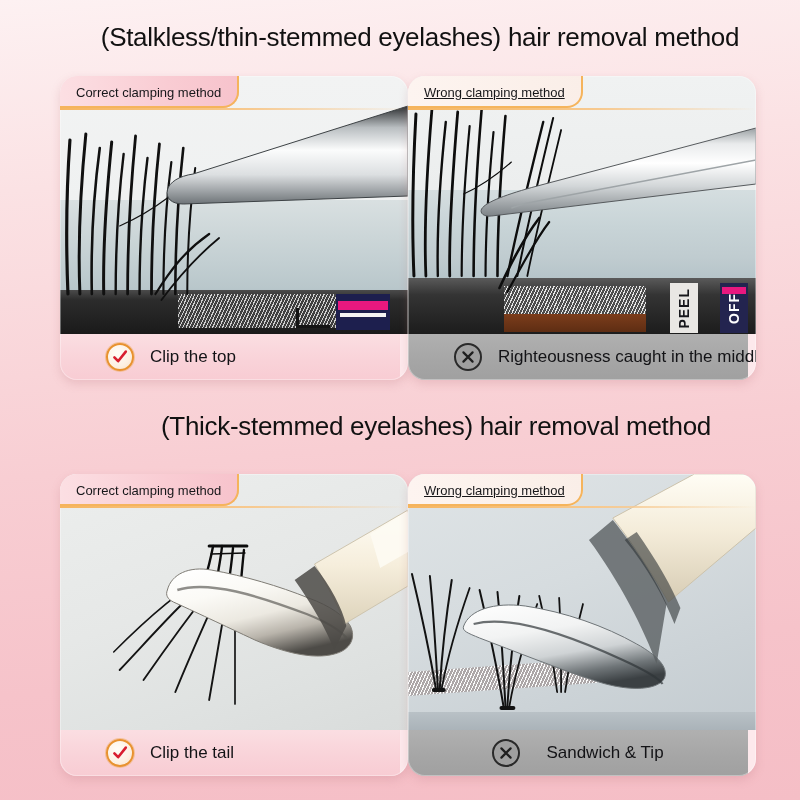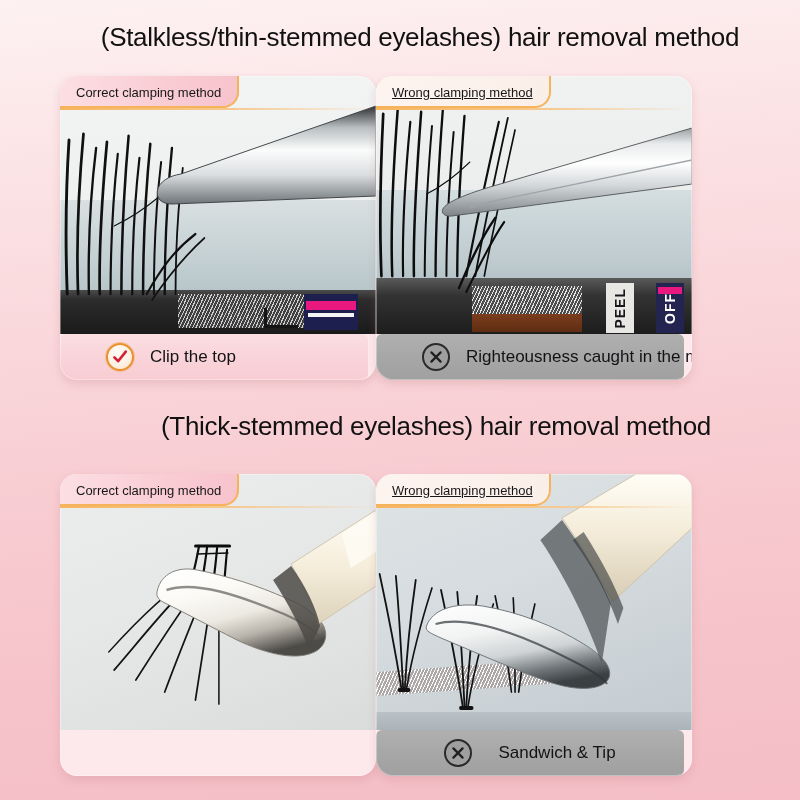--- a/index.html
+++ b/index.html
@@ -32,21 +32,21 @@
     letter-spacing: -0.3px;
     white-space: nowrap;
   }
   #title-top { position: absolute; top: 22px; left: 0; }
   #title-mid { position: absolute; top: 411px; left: 16px; }
 
   
   .row {
     position: absolute;
     left: 40px;
-    width: 632px;
+    width: 696px;
     display: flex;
     justify-content: space-between;
   }
   #row-top { top: 76px; }
   #row-bottom { top: 474px; }
 
   .card {
     width: 350px;
     border-radius: 17px;
     overflow: hidden;
@@ -224,21 +224,20 @@
 
   
   .caption {
     position: absolute;
     left: 0; right: 8px; bottom: 0;
     height: 46px;
     display: flex;
     align-items: center;
     gap: 16px;
     padding-left: 46px;
-    border-radius: 6px;
   }
   .caption.centered {
     justify-content: center;
     padding-left: 0;
     gap: 26px;
     text-align: right;
   }
   .caption-good {
     background: linear-gradient(to bottom, #fbdee2 0%, #f9d3d9 55%, #f8ccd3 100%);
   }
@@ -462,20 +461,28 @@
             <path d="M312 60 L350 38 L350 78 L322 94 Z" fill="#fdfbf3" opacity=".9"></path>
           </svg>
         </div>
 
         <div class="badge badge-correct">
           <span>Correct clamping method</span>
         </div>
         <div class="gold-rule"></div>
       </div>
 
+      <div class="caption caption-good">
+        <span class="mark mark-check">
+          <svg width="18" height="18" viewBox="0 0 18 18">
+            <path d="M3.4 9.4 L7.1 13.2 L14.8 3.6" fill="none" stroke="#d81f30" stroke-width="2.6" stroke-linecap="round" stroke-linejoin="round"></path>
+          </svg>
+        </span>
+        <span class="caption-text">Clip the tail</span>
+      </div>
     </div>
 
     <div class="card" id="card-br">
       <div class="photo">
         <div class="photo-inner scene-d">
           <div class="floor-d"></div>
           <div class="mesh-d"></div>
 
           <svg class="svg-layer" viewBox="0 0 350 256" preserveAspectRatio="none">
             <defs>

